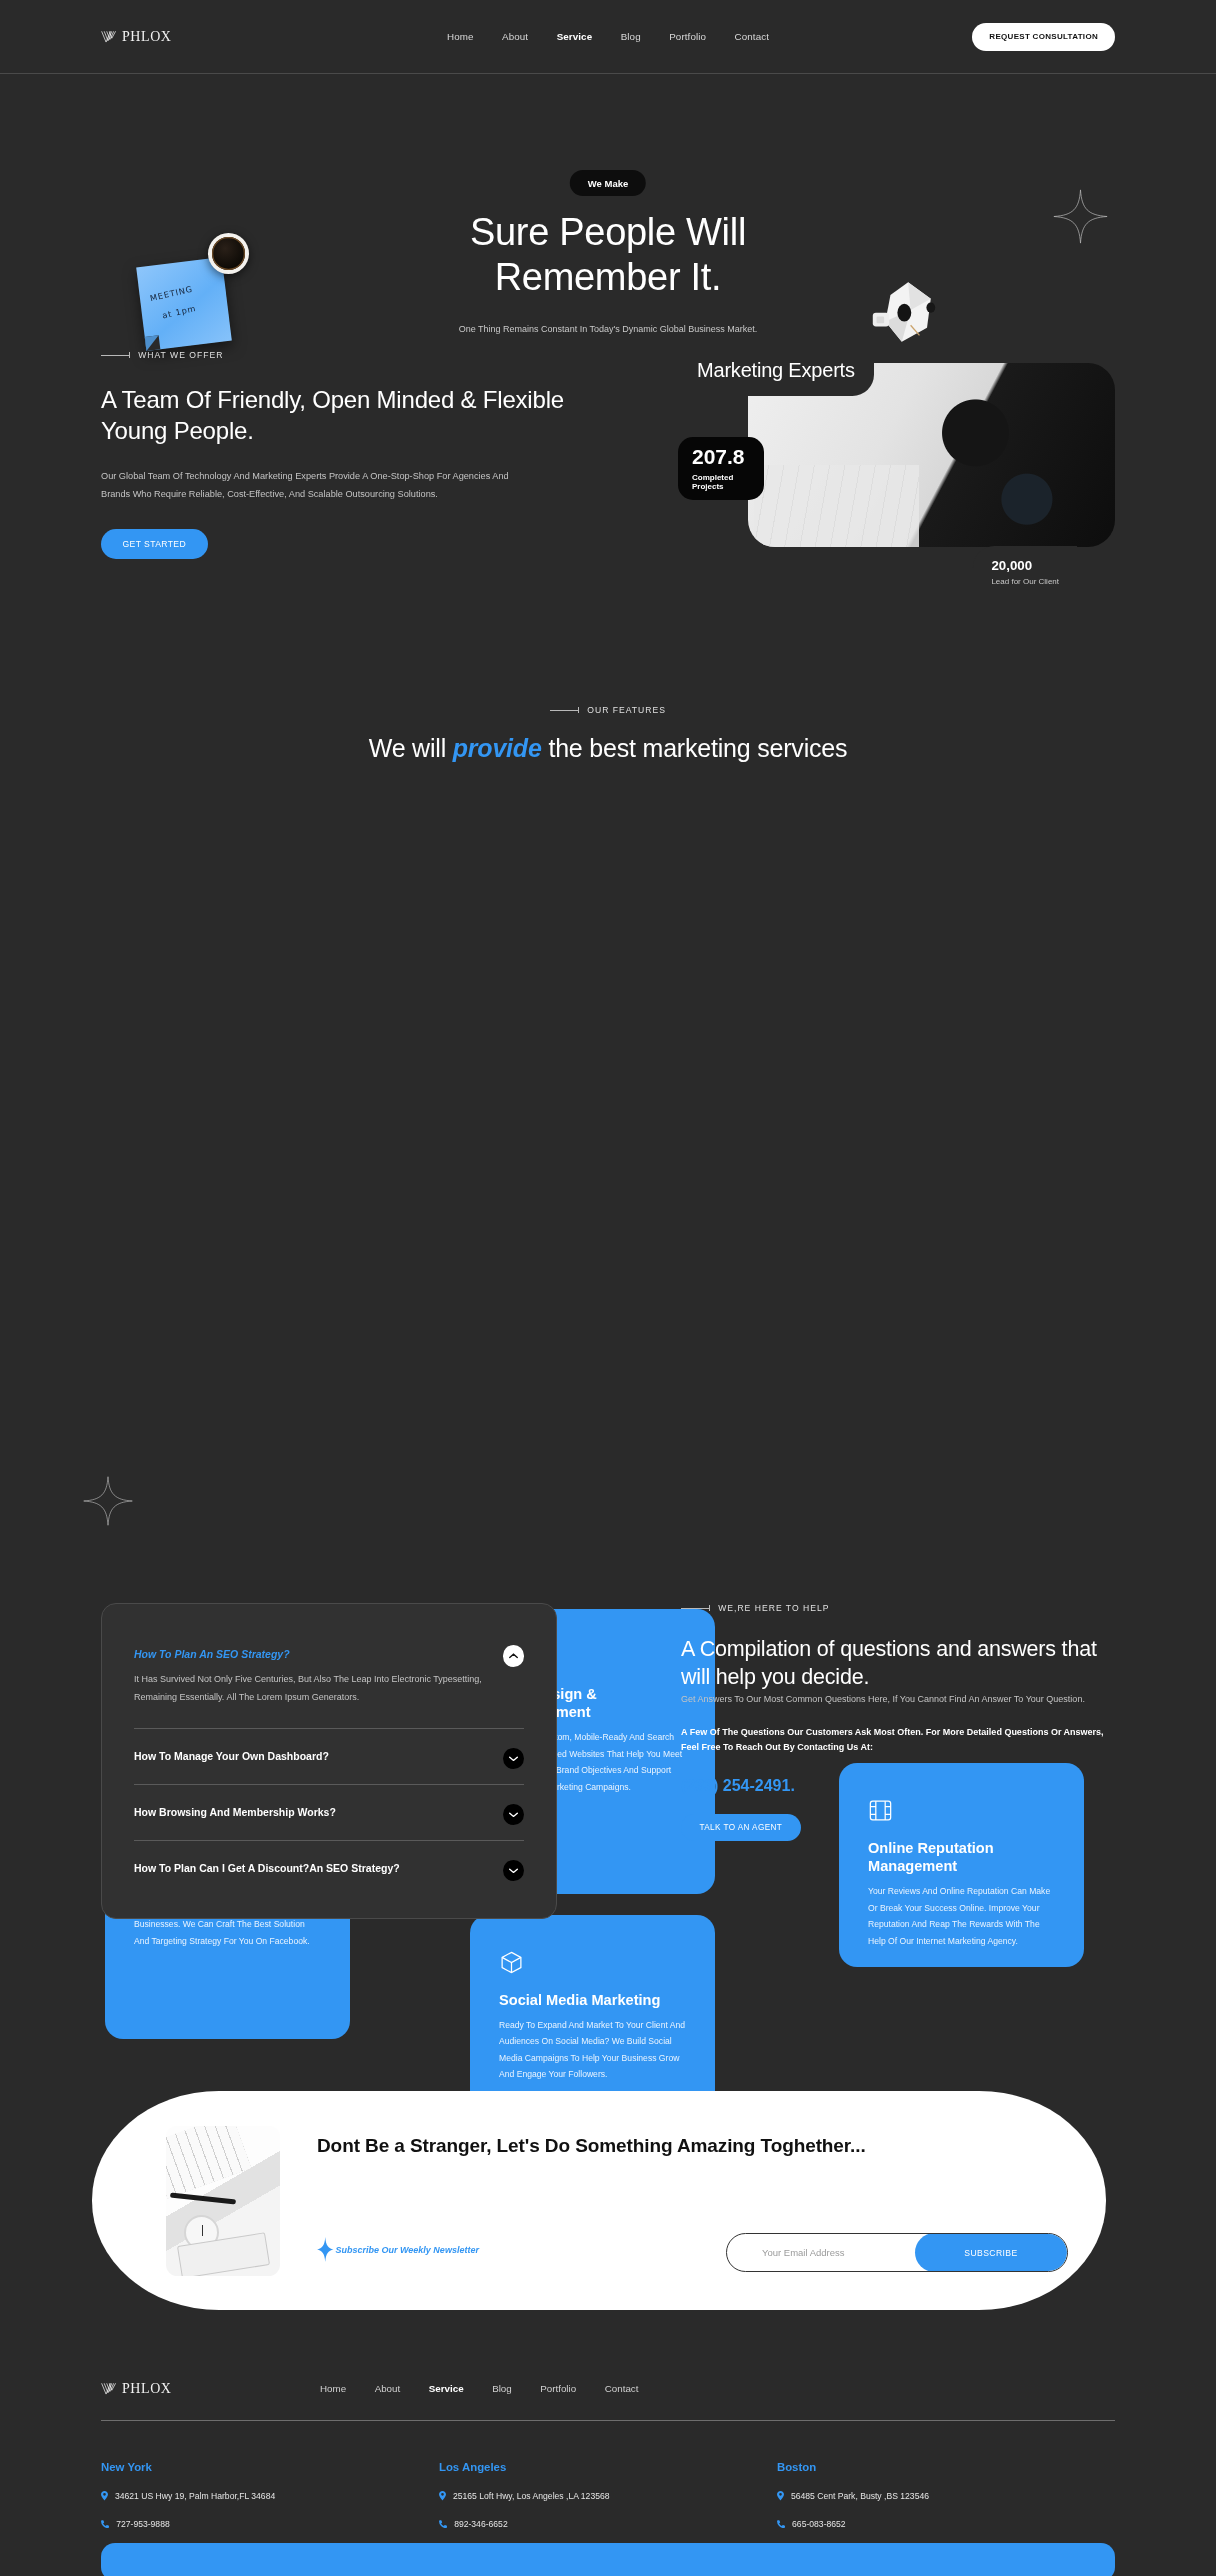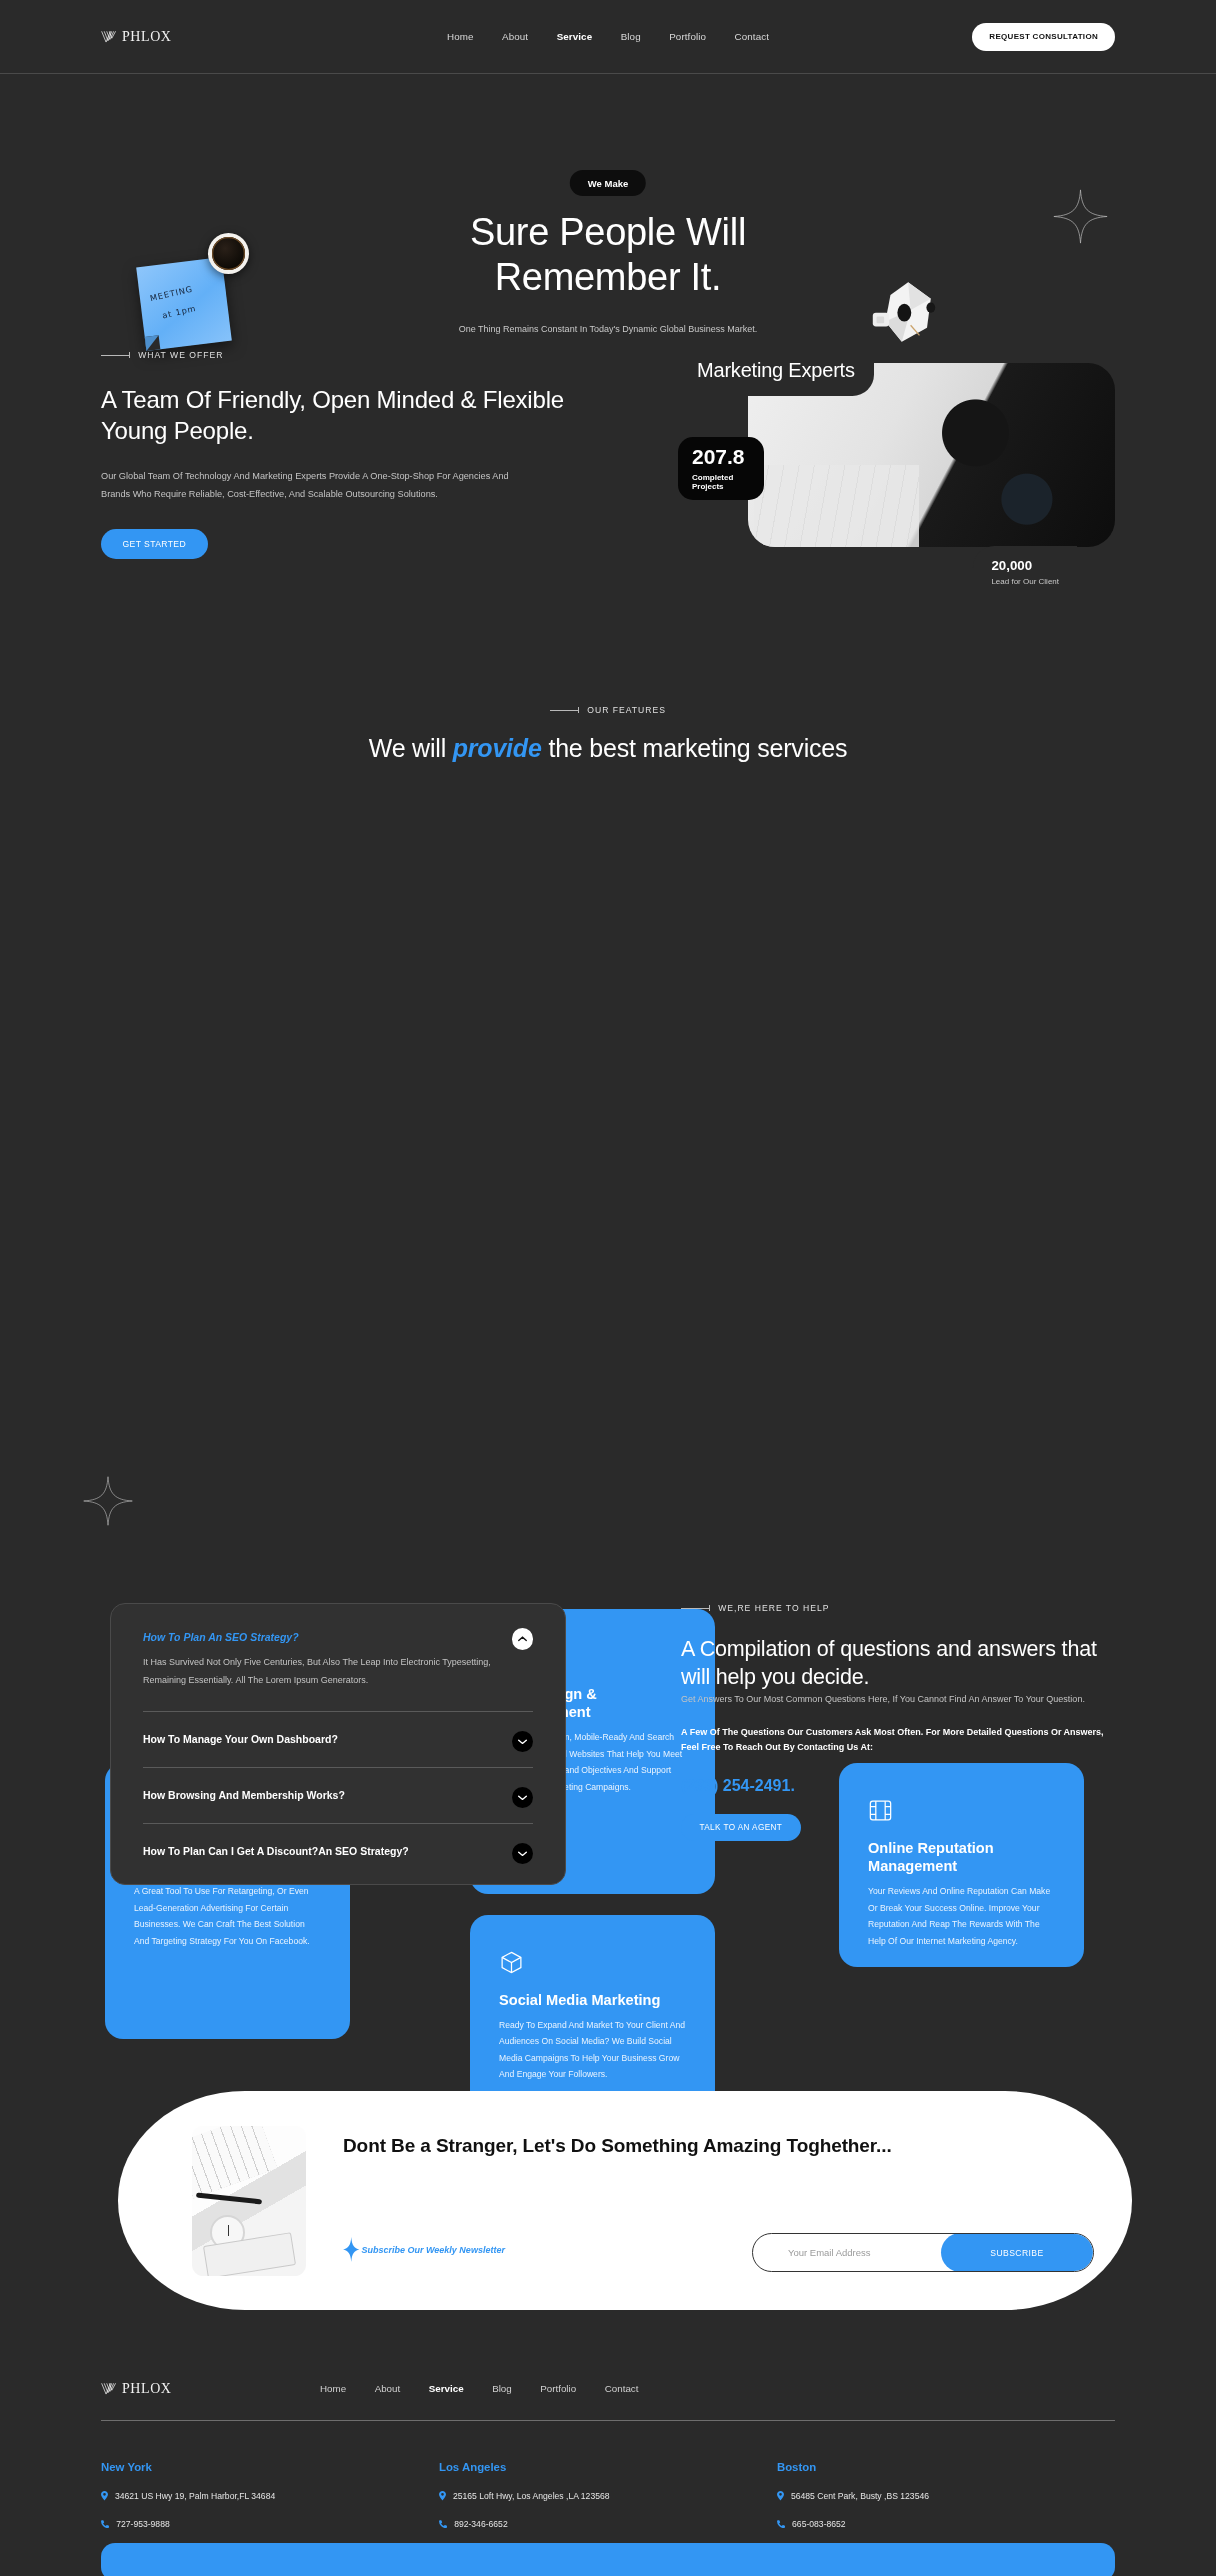--- a/index.html
+++ b/index.html
@@ -123,43 +123,43 @@
     position:absolute; width:245px; background:#3396f3; border-radius:18px; padding:35px 29px 0 29px;
   }
   .card .ic { width:25px; height:25px; margin-bottom:14px; }
   .card h3 { font-size:14.6px; line-height:1.25; font-weight:bold; margin-bottom:7.6px; }
   .card p { font-size:8.6px; line-height:1.92; color:#eaf4ff; }
   .card-web { left:470px; top:904px; height:285px; }
   .card-fb  { left:105px;  top:1058px; height:276px; }
   .card-rep { left:839px; top:1058px; height:204px; }
   .card-sm  { left:470px;  top:1210px; height:279px; }
   .faq-box {
-    position:absolute; left:110px; top:1603px; width:456px;
-    background:#313131; border:0.6px solid #4a4a4a; border-radius:15px; padding:5px 32px;
+    position:absolute; left:101px; top:1603px; width:456px;
+    background:#313131; border:0.6px solid #4a4a4a; border-radius:15px; padding:22px 32px;
   }
   .faq-item { position:relative; padding:21.5px 38px 21.5px 0; border-bottom:0.6px solid #5a5a5a; }
   .faq-item:last-child { border-bottom:none; }
   .faq-q { font-size:10.5px; font-weight:bold; }
   .faq-item.open .faq-q { color:#3396f3; font-style:italic; }
   .faq-a { margin-top:10.8px; font-size:9px; line-height:2.0; color:#c4c4c4; }
   .faq-tg {
     position:absolute; right:0; top:19px; width:21.5px; height:21.5px; border-radius:50%;
     background:#000; display:flex; align-items:center; justify-content:center; cursor:pointer;
   }
   .faq-item.open .faq-tg { background:#fff; }
   .faq-right { position:absolute; left:681px; top:1603px; width:443px; }
   .faq-right h2 { margin-top:21.5px; font-size:21.5px; line-height:1.32; font-weight:400; letter-spacing:-0.2px; }
   .faq-right .lead { font-size:9px; line-height:1.95; color:#c4c4c4; }
   .faq-right .strong { margin-top:16px; font-size:9px; line-height:1.72; font-weight:bold; color:#fff; }
   .faq-phone { margin-top:21px; font-size:16px; font-weight:bold; color:#3396f3; }
   .faq-right .btn-blue { margin-top:19px; padding:9px 18.4px; font-size:8.2px; }
 
   
   .news {
-    position:absolute; left:118px; top:2091px; width:1014px; height:219px;
+    position:absolute; left:92px; top:2091px; width:1014px; height:219px;
     background:#fff; border-radius:127px/109px; color:#111;
   }
   .news-photo {
     position:absolute; left:74px; top:35px; width:114px; height:150px; border-radius:11.4px;
     background:
       linear-gradient(150deg,#fdfdfd 0 42%, #e2e2e2 42% 58%, #f4f4f4 58% 100%),
       #eee;
     overflow:hidden;
   }
   .news-photo .kb { position:absolute; left:-11.4px; top:1.3px; width:89px; height:58px; transform:rotate(-20deg);

